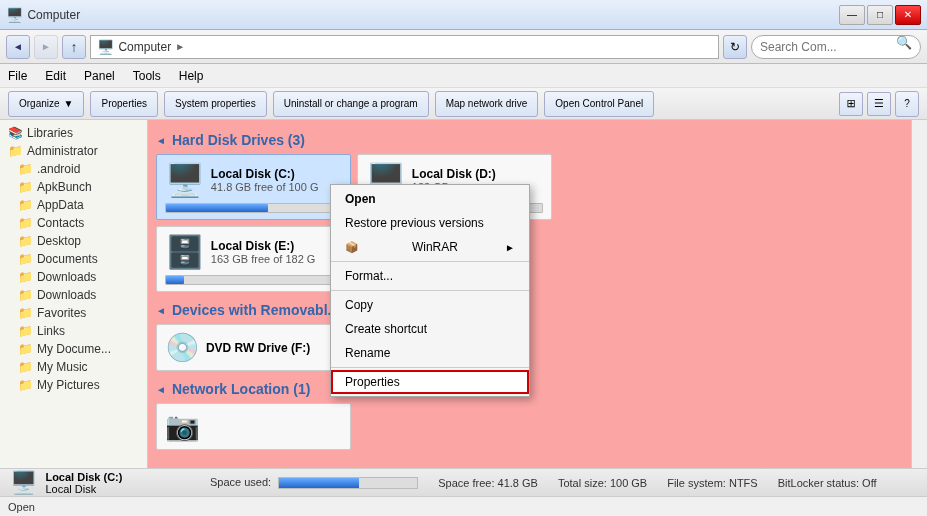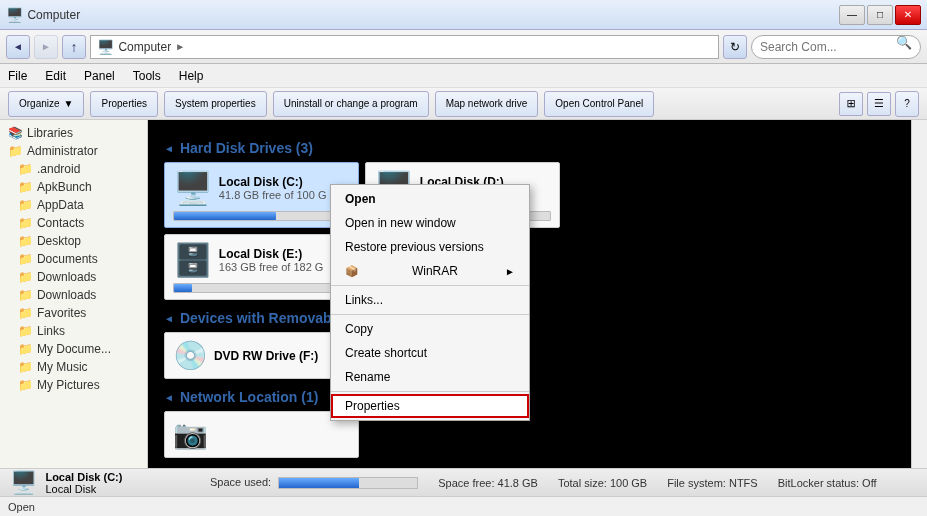--- a/index.html
+++ b/index.html
@@ -148,23 +148,23 @@
       display: flex; align-items: center; gap: 4px;
       font-size: 12px; color: #333;
       cursor: pointer;
       white-space: nowrap; overflow: hidden;
     }
     .yellow-folder { color: #e8a020; }
 
     
     .content-area {
       flex: 1;
-      background: #000000;
+      background: #fca5a5;
       overflow-y: auto;
-      padding: 16px;
+      padding: 8px;
       position: relative;
     }
     .section-header {
       display: flex; align-items: center;
       font-size: 14px; font-weight: bold; color: #3366aa;
       margin: 4px 0 6px 0;
       cursor: pointer;
     }
     .section-header::before {
       content: '◄';
@@ -498,29 +498,28 @@
     <div class="network-row">
       <div class="network-item">
         <div class="drive-header">
           <span style="font-size:28px;">📷</span>
         </div>
       </div>
     </div>
 
     <div class="context-menu">
       <div class="ctx-item bold">Open</div>
-      <div class="ctx-item">Open in new window</div>
       <div class="ctx-item">Restore previous versions</div>
       <div class="ctx-item">
         <span class="winrar-icon">📦</span>
         <span>WinRAR</span>
         <span class="ctx-arrow">►</span>
       </div>
       <div class="ctx-sep"></div>
-      <div class="ctx-item">Links...</div>
+      <div class="ctx-item">Format...</div>
       <div class="ctx-sep"></div>
       <div class="ctx-item">Copy</div>
       <div class="ctx-item">Create shortcut</div>
       <div class="ctx-item">Rename</div>
       <div class="ctx-sep"></div>
       <div class="ctx-item highlighted">Properties</div>
     </div>
   </div>
 
   <div class="scrollbar-area"></div>

